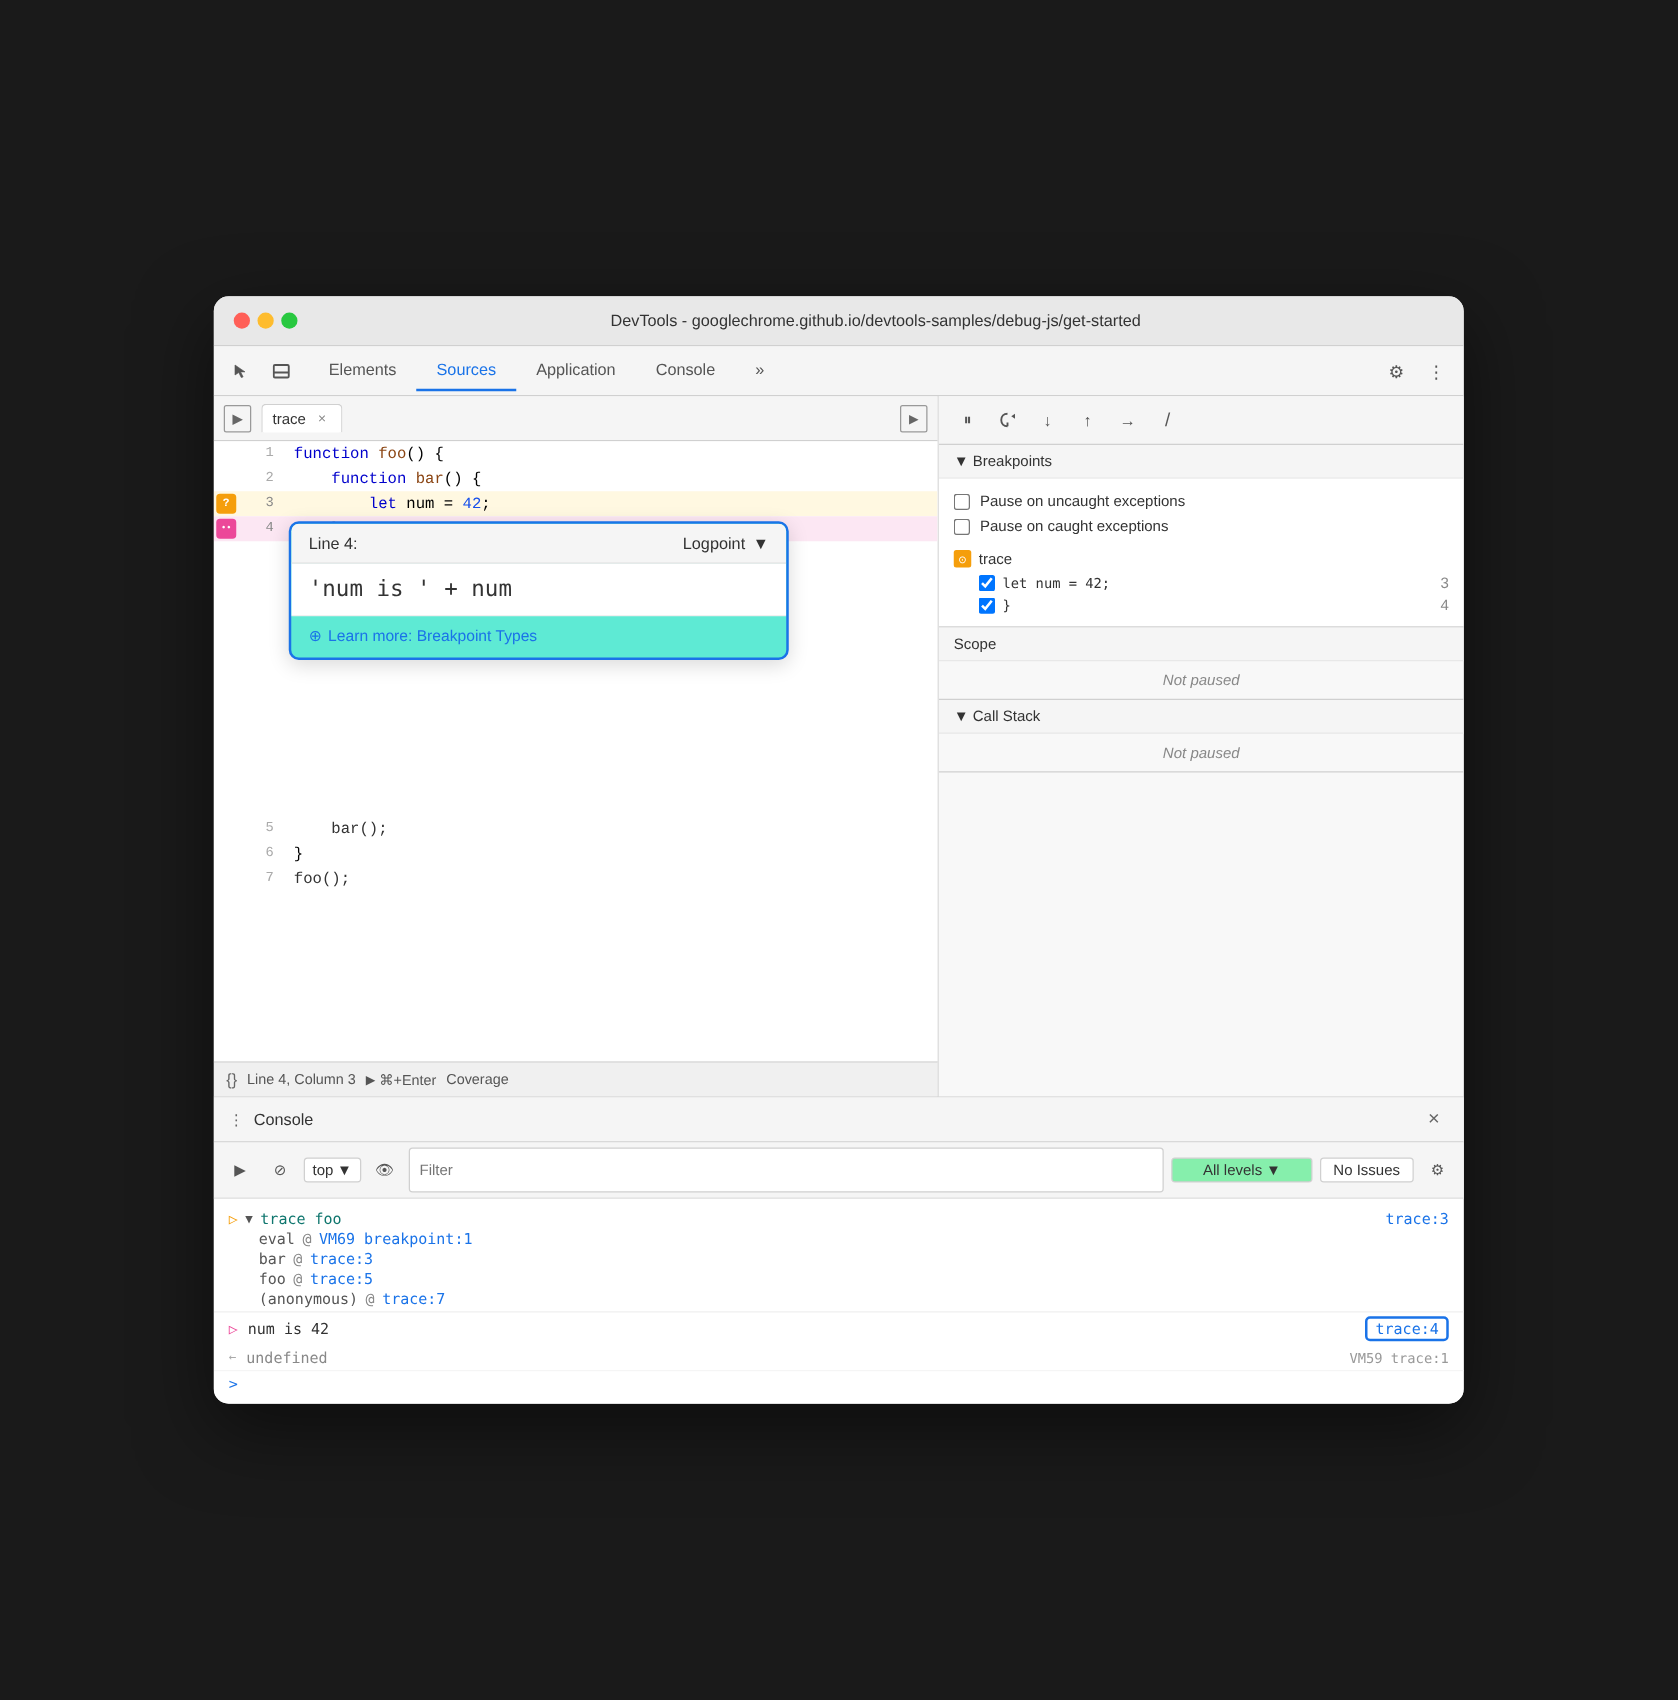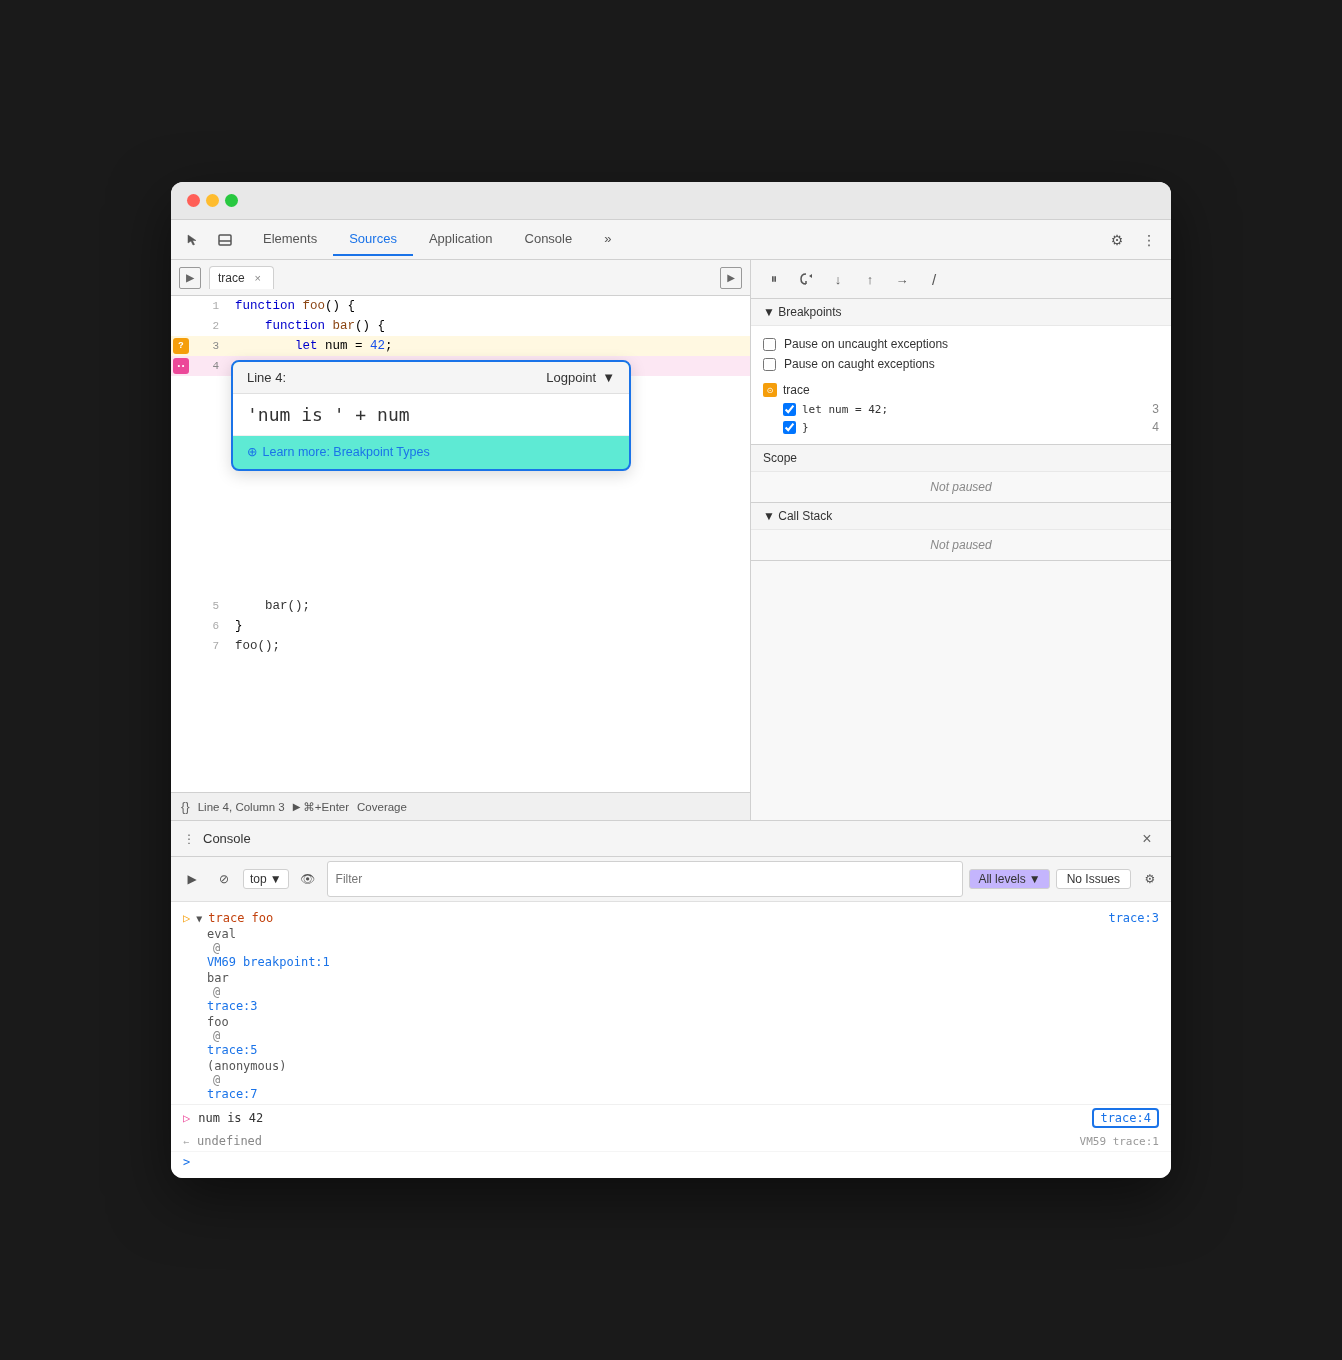--- a/index.html
+++ b/index.html
@@ -476,24 +476,24 @@
       font-size: 12px;
       outline: none;
       background: white;
     }
     .levels-dropdown {
       display: flex;
       align-items: center;
       gap: 3px;
       font-size: 12px;
       color: #333;
-      padding: 2px 8px;
+      padding: 2px 24px;
       border: 1px solid #d0d0d0;
       border-radius: 3px;
-      background: #c4b5fd;
+      background: #86efac;
       cursor: pointer;
     }
     .no-issues-btn {
       font-size: 12px;
       color: #333;
       padding: 2px 10px;
       border: 1px solid #d0d0d0;
       border-radius: 3px;
       background: white;
       cursor: pointer;
@@ -519,30 +519,30 @@
       font-family: 'Menlo', monospace;
       font-size: 12px;
     }
     .trace-toggle {
       color: #555;
       margin-right: 6px;
       cursor: pointer;
       font-size: 10px;
     }
     .trace-name {
-      color: #c2410c;
+      color: #0f766e;
       flex: 1;
     }
     .trace-sub-row {
       display: flex;
+      align-items: center;
       padding: 1px 12px 1px 36px;
       font-family: 'Menlo', monospace;
       font-size: 12px;
       color: #555;
-      flex-direction: column;
     }
     .trace-at {
       color: #888;
       margin: 0 6px;
     }
     .trace-link {
       color: #1a73e8;
       text-decoration: none;
     }
     .console-num-output {
@@ -601,20 +601,21 @@
 <body>
 
 <div class="window">
 
   <div class="titlebar">
     <div class="traffic-lights">
       <div class="traffic-light tl-red"></div>
       <div class="traffic-light tl-yellow"></div>
       <div class="traffic-light tl-green"></div>
     </div>
+    <div class="titlebar-title">DevTools - googlechrome.github.io/devtools-samples/debug-js/get-started</div>
   </div>
 
   <div class="devtools-toolbar">
     <div class="toolbar-icon">
       <svg width="14" height="14" viewBox="0 0 14 14" fill="none">
         <path d="M2 2 L2 10 L5 8 L7 12 L8.5 11.5 L6.5 7.5 L10 7.5 Z" fill="#555" stroke="#555" stroke-width="0.5"></path>
       </svg>
     </div>
     <div class="toolbar-icon">
       <svg width="14" height="14" viewBox="0 0 14 14" fill="none">

